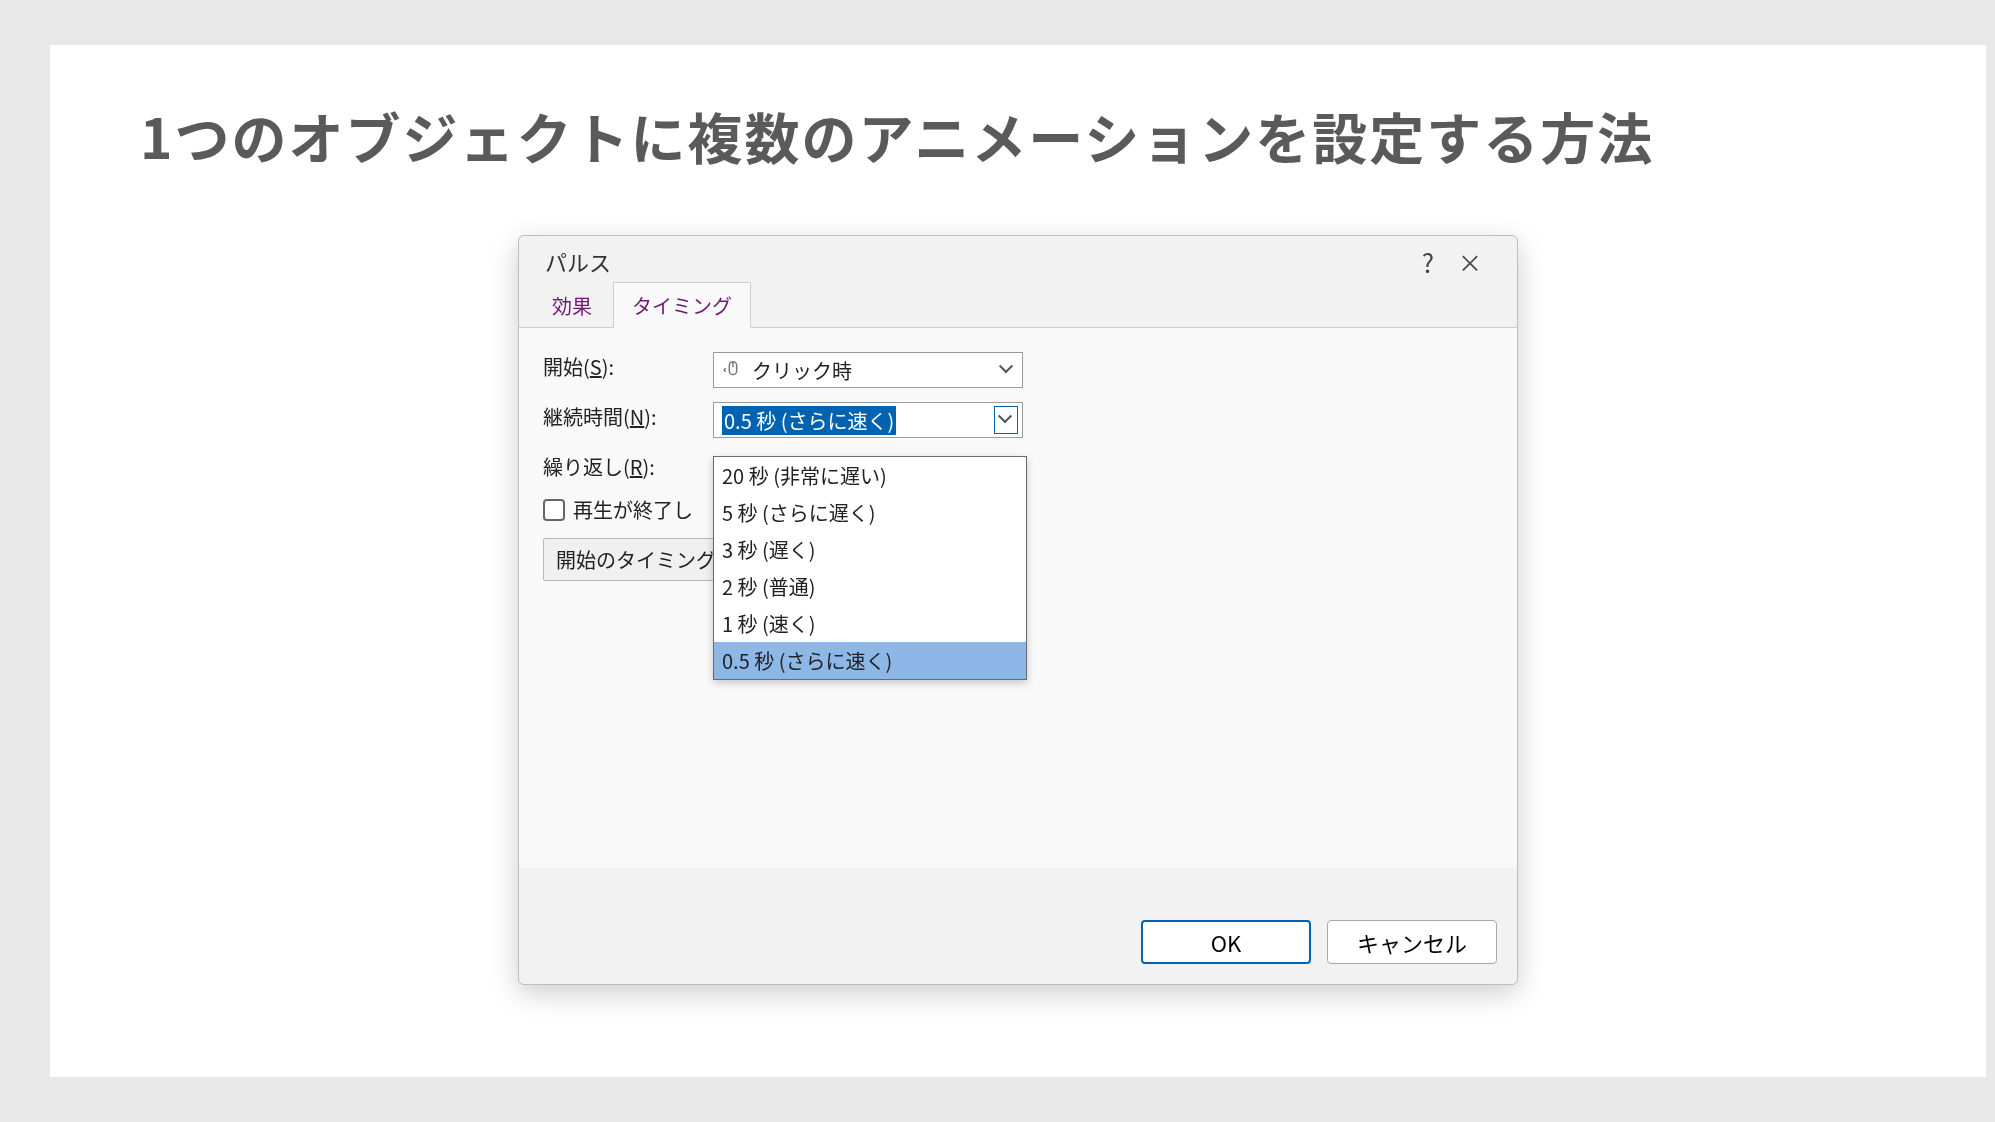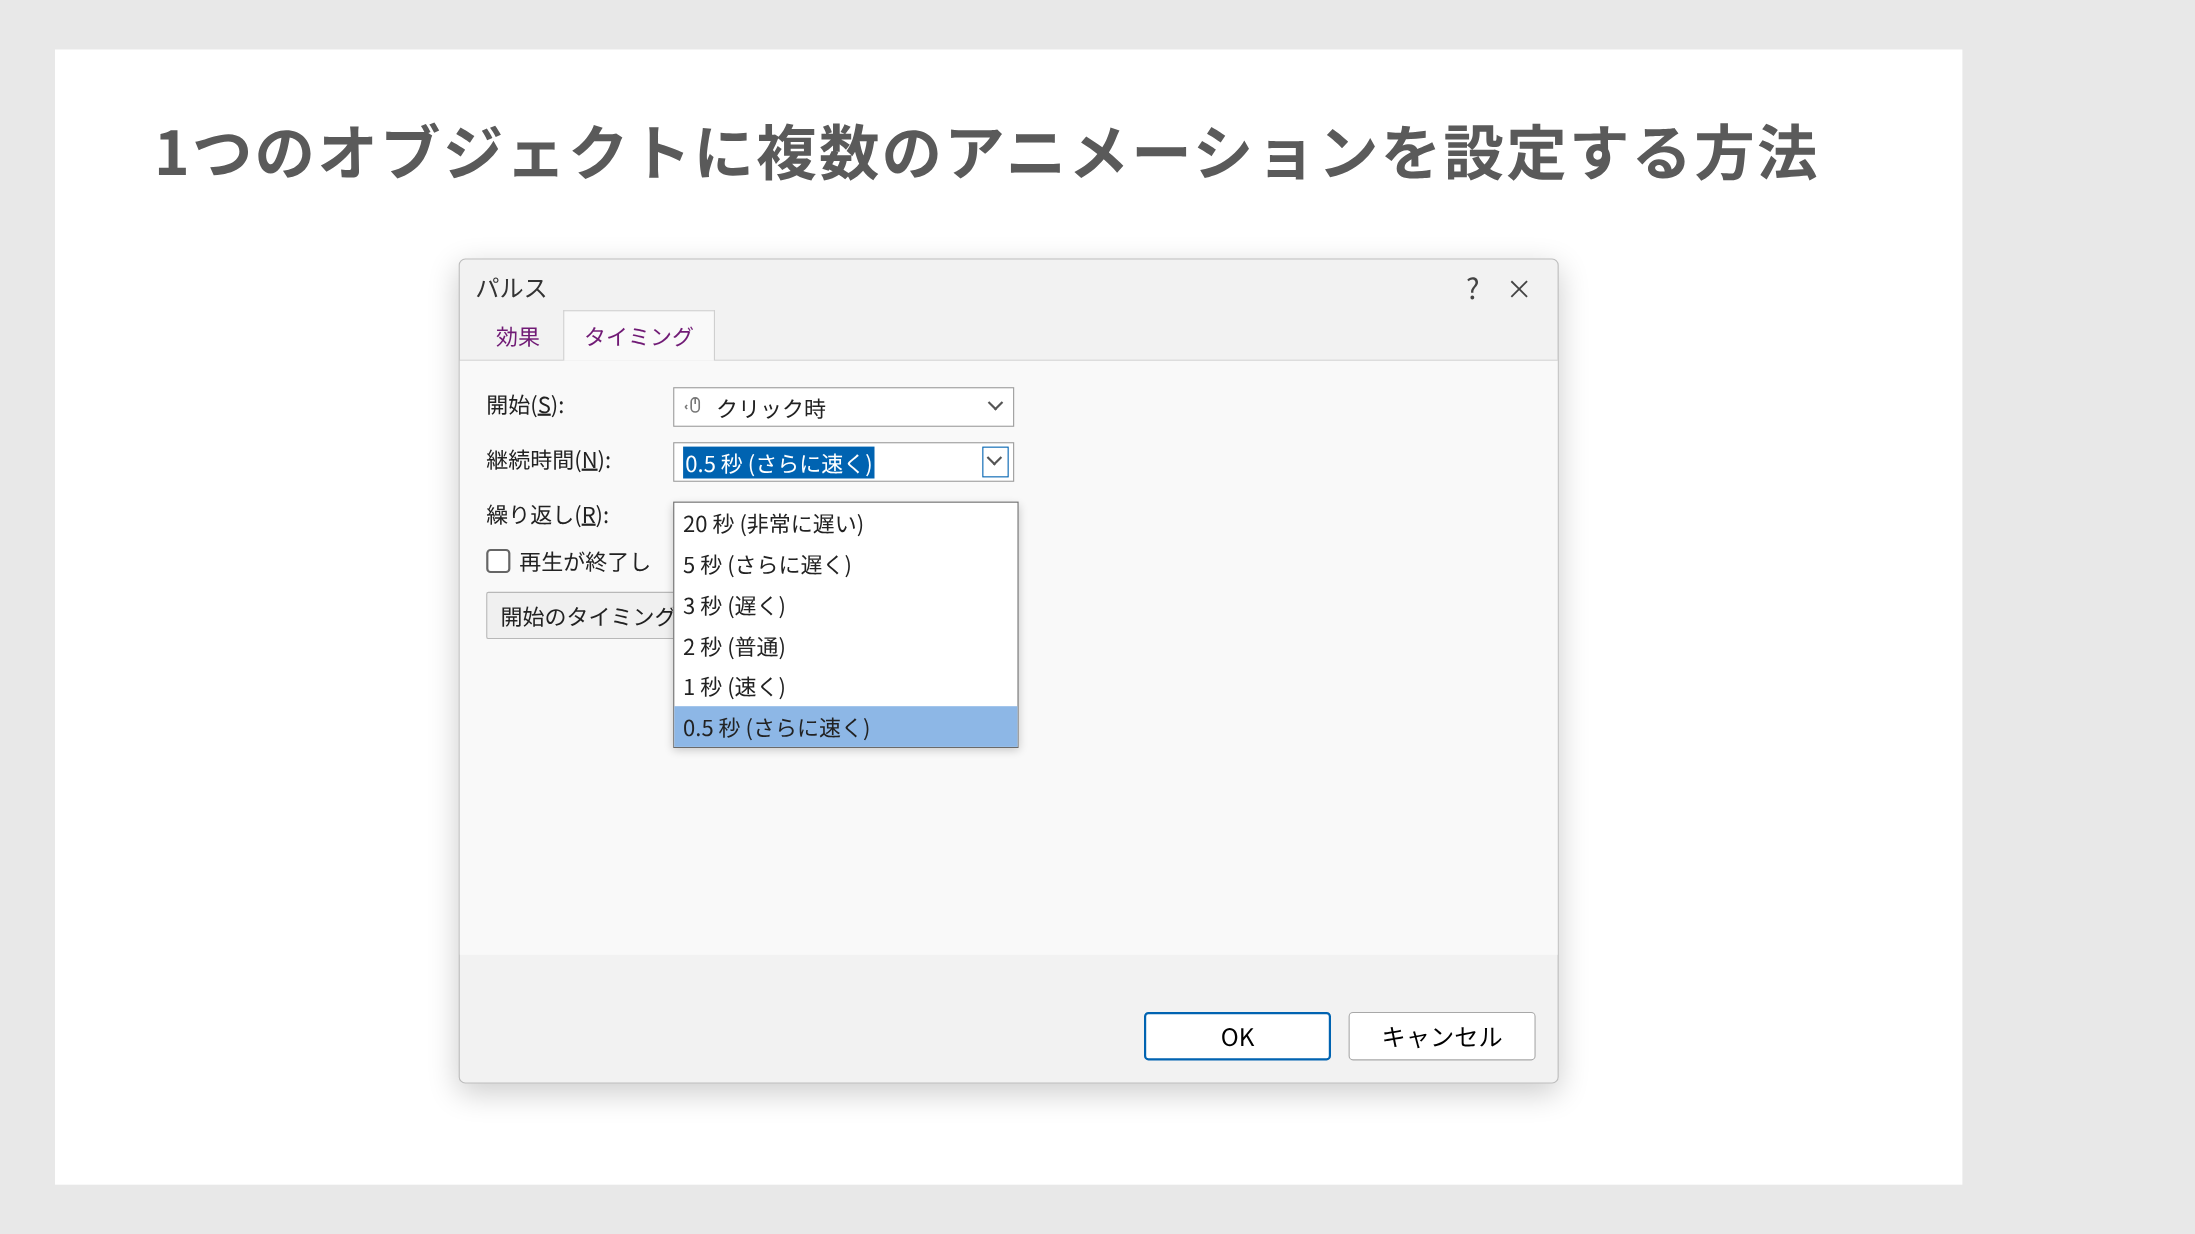--- a/index.html
+++ b/index.html
@@ -6,21 +6,21 @@
   html, body {
     margin: 0; padding: 0;
     width: 1995px; height: 1122px;
     background: #e8e8e8;
     font-family: "Hiragino Kaku Gothic ProN", "Yu Gothic", "Meiryo", "Noto Sans CJK JP", sans-serif;
   }
 
   .slide {
     position: absolute;
     left: 50px; top: 45px;
-    width: 1734px; height: 1032px;
+    width: 1936px; height: 1032px;
     background: #ffffff;
     padding: 50px 60px;
   }
 
   .page-title {
     font-size: 55px;
     font-weight: 700;
     color: #5a5a5a;
     letter-spacing: 2px;
     margin: 0 0 60px 0;
@@ -35,21 +35,21 @@
     background: #f2f2f2;
     border: 1px solid #bdbdbd;
     border-radius: 6px;
     box-shadow: 0 8px 28px rgba(0,0,0,0.20);
   }
 
   .titlebar {
     display: flex;
     align-items: center;
     height: 50px;
-    padding: 0 14px;
+    padding: 0 26px;
   }
   .titlebar-title {
     font-size: 22px;
     color: #333;
   }
   .titlebar-spacer { flex: 1; }
   .titlebar-icon {
     width: 42px; height: 42px;
     display: flex; align-items: center; justify-content: center;
     color: #444;

